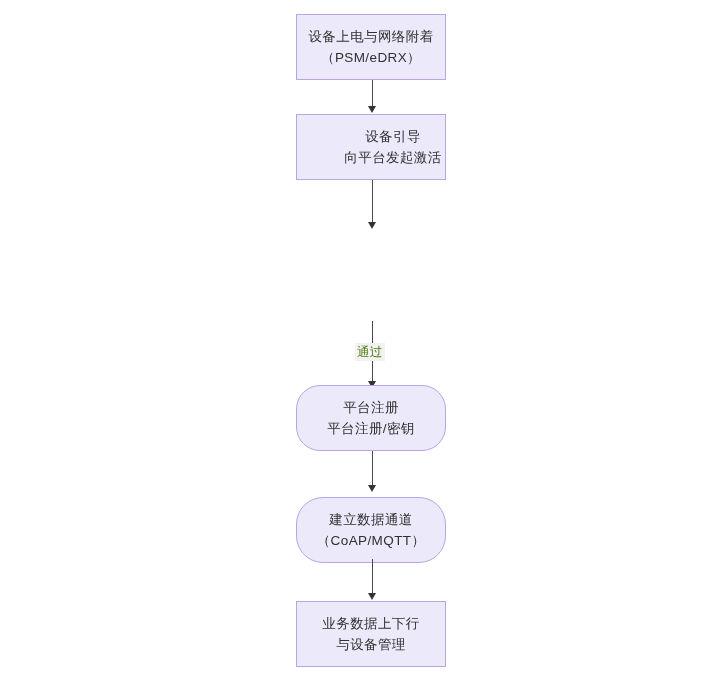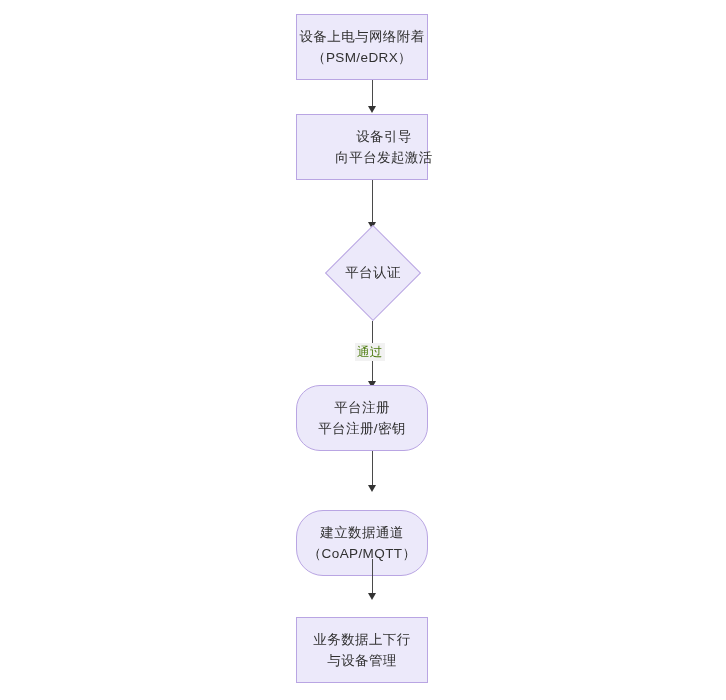--- a/index.html
+++ b/index.html
@@ -17,21 +17,21 @@
     position: relative;
     width: 726px;
     height: 700px;
     background: #ffffff;
   }
 
   
   .node-box {
     position: absolute;
     box-sizing: border-box;
-    width: 132px;
+    width: 150px;
     height: 66px;
     background: #ece9fa;
     border: 1px solid #b9a5e3;
     display: flex;
     flex-direction: column;
     align-items: center;
     justify-content: center;
     color: #303030;
     font-size: 13.5px;
     line-height: 21px;
@@ -119,43 +119,39 @@
   <div class="arrowhead" style="left:372px; top:106px;"></div>
 
   <div class="node-box" style="left:296px; top:114px;padding-left:44px;">
     <span class="line1">设备引导</span>
     <span class="line2">向平台发起激活</span>
   </div>
 
   <div class="connector" style="top:180px; height:44px;"></div>
   <div class="arrowhead" style="left:372px; top:222px;"></div>
 
-  <div class="node-diamond" style="left:325px; top:225px;">
-    <div class="dia-shape"></div>
-    <div class="dia-label">平台认证</div>
-  </div>
 
   <div class="connector" style="top:321px; height:62px;"></div>
   <div class="arrowhead" style="left:372px; top:381px;"></div>
   <div class="edge-label" style="left:355px; top:343px;">通过</div>
 
   <div class="node-box" style="left:296px; top:385px;border-radius:24px;">
     <span class="line1">平台注册</span>
     <span class="line2">平台注册/密钥</span>
   </div>
 
   <div class="connector" style="top:451px; height:36px;"></div>
   <div class="arrowhead" style="left:372px; top:485px;"></div>
 
-  <div class="node-box" style="left:296px; top:510px;border-radius:27px;">
+  <div class="node-box" style="left:296px; top:497px;border-radius:27px;">
     <span class="line1">建立数据通道</span>
     <span class="line2">（CoAP/MQTT）</span>
   </div>
 
   <div class="connector" style="top:559px; height:36px;"></div>
   <div class="arrowhead" style="left:372px; top:593px;"></div>
 
-  <div class="node-box" style="left:296px; top:601px;margin-top:16px;">
+  <div class="node-box" style="left:296px; top:601px;">
     <span class="line1">业务数据上下行</span>
     <span class="line2">与设备管理</span>
   </div>
 
 </div>
 
 </body></html>

